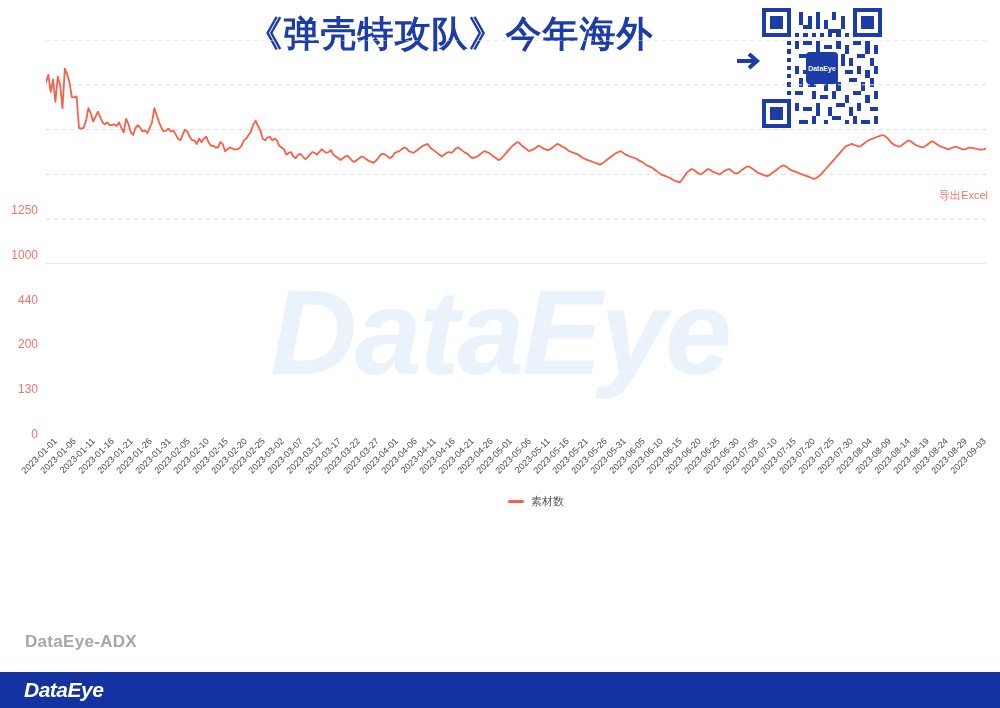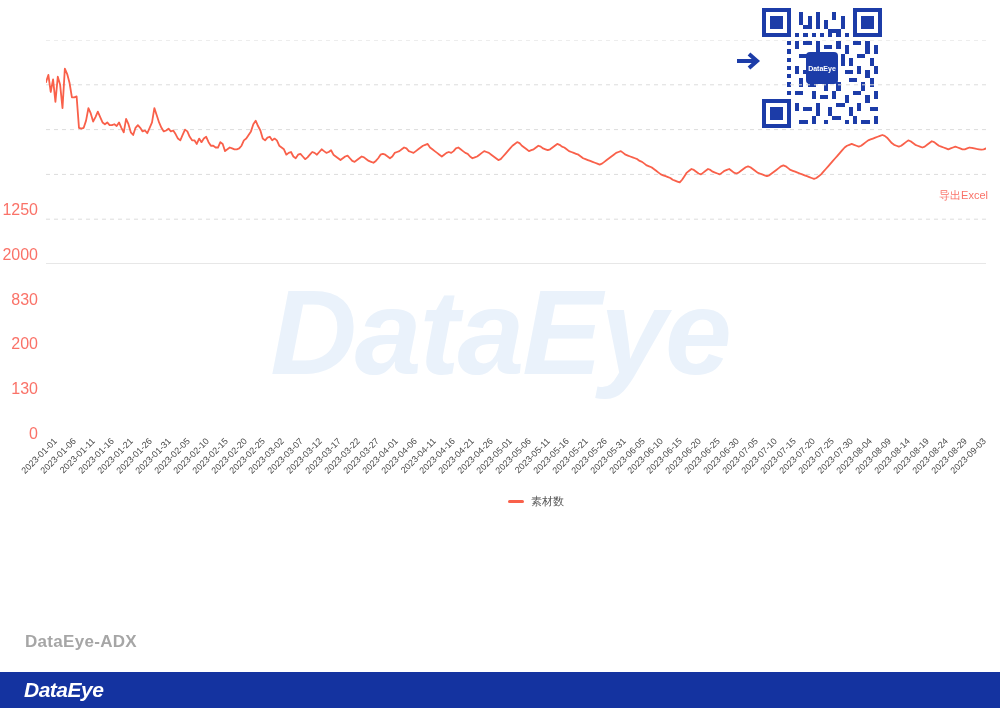--- a/index.html
+++ b/index.html
@@ -129,21 +129,21 @@
     position: absolute;
     left: 0;
     top: 170px;
     width: 44px;
     height: 290px;
   }
   .ylabel {
     position: absolute;
     right: 6px;
     color: #fa7268;
-    font-size: 16px;
+    font-size: 12px;
     text-align: right;
     transform: translateY(-50%);
     white-space: nowrap;
   }
 
   
   .xlabels {
     position: absolute;
     left: 46px;
     top: 436px;
@@ -211,20 +211,21 @@
     font-weight: bold;
     font-style: italic;
     letter-spacing: -0.5px;
   }
 </style>
 </head>
 <body>
 
 <div class="header">
   <div class="title-block">
+    <div class="title-line">《弹壳特攻队》今年海外</div>
   </div>
 
   <svg class="qr-arrow" viewBox="0 0 30 22">
     <path d="M0 11 L20 11 M12 4 L20 11 L12 18" stroke="#1c3ca8" stroke-width="4" fill="none"></path>
   </svg>
 
   <div class="qr-wrap">
     <svg class="qr-canvas" viewBox="0 0 29 29" shape-rendering="crispEdges">
       <rect x="0" y="0" width="29" height="29" fill="#ffffff"></rect>
       <g fill="#1c3ca8">
@@ -335,22 +336,22 @@
 <div class="chart-card">
   <div class="export-excel">导出Excel</div>
 </div>
 
 <div class="watermark">DataEye</div>
 
 <div class="ylabels">
     <div class="ylabel" style="top: 264px;">0</div>
     <div class="ylabel" style="top: 219.2px;">130</div>
     <div class="ylabel" style="top: 174.4px;">200</div>
-    <div class="ylabel" style="top: 129.6px;">830</div>
-    <div class="ylabel" style="top: 84.8px;">2000</div>
+    <div class="ylabel" style="top: 129.6px;">440</div>
+    <div class="ylabel" style="top: 84.8px;">1000</div>
     <div class="ylabel" style="top: 40px;">1250</div>
   </div>
 
 <div class="plot">
   <svg class="plot-svg" id="chart-svg" width="940" height="224" viewBox="0 0 940 224">
       <line x1="0" x2="940" y1="224" y2="224" stroke="#cfcfcf" stroke-width="1"></line>
       <line x1="0" x2="940" y1="179.2" y2="179.2" stroke="#dcdcdc" stroke-width="1" stroke-dasharray="4,4"></line>
       <line x1="0" x2="940" y1="134.39999999999998" y2="134.39999999999998" stroke="#dcdcdc" stroke-width="1" stroke-dasharray="4,4"></line>
       <line x1="0" x2="940" y1="89.6" y2="89.6" stroke="#dcdcdc" stroke-width="1" stroke-dasharray="4,4"></line>
       <line x1="0" x2="940" y1="44.79999999999998" y2="44.79999999999998" stroke="#dcdcdc" stroke-width="1" stroke-dasharray="4,4"></line>

